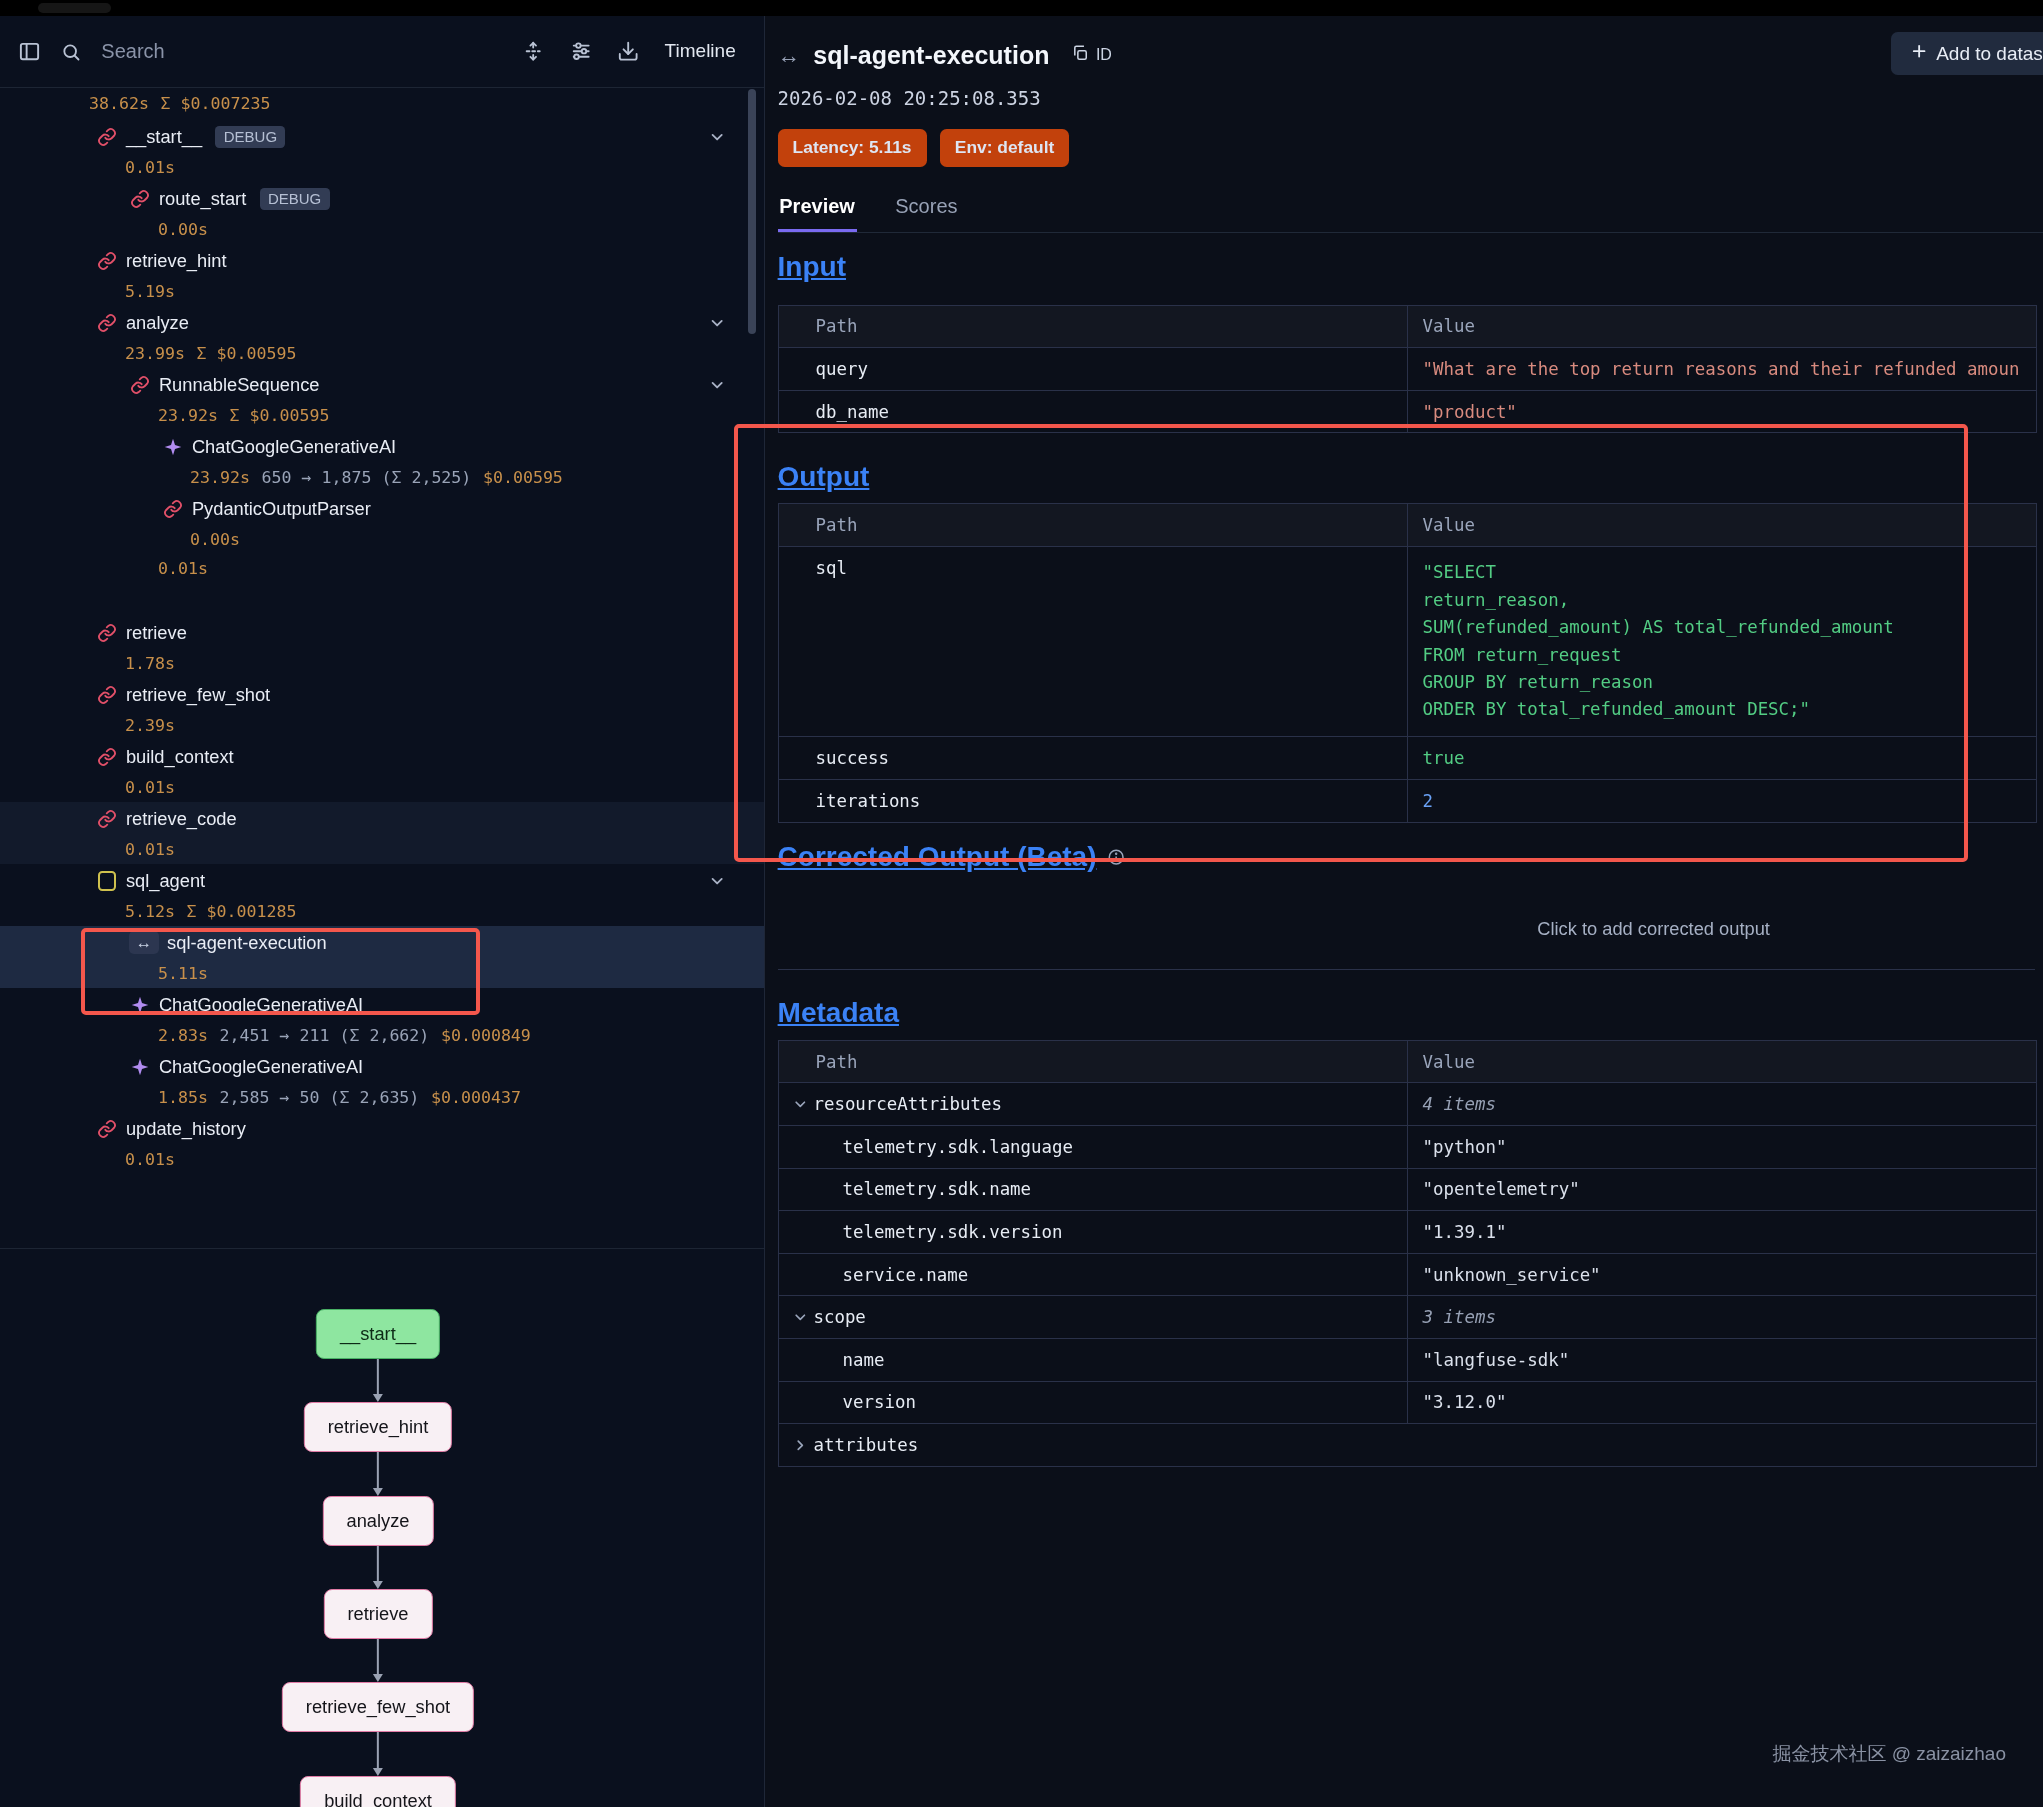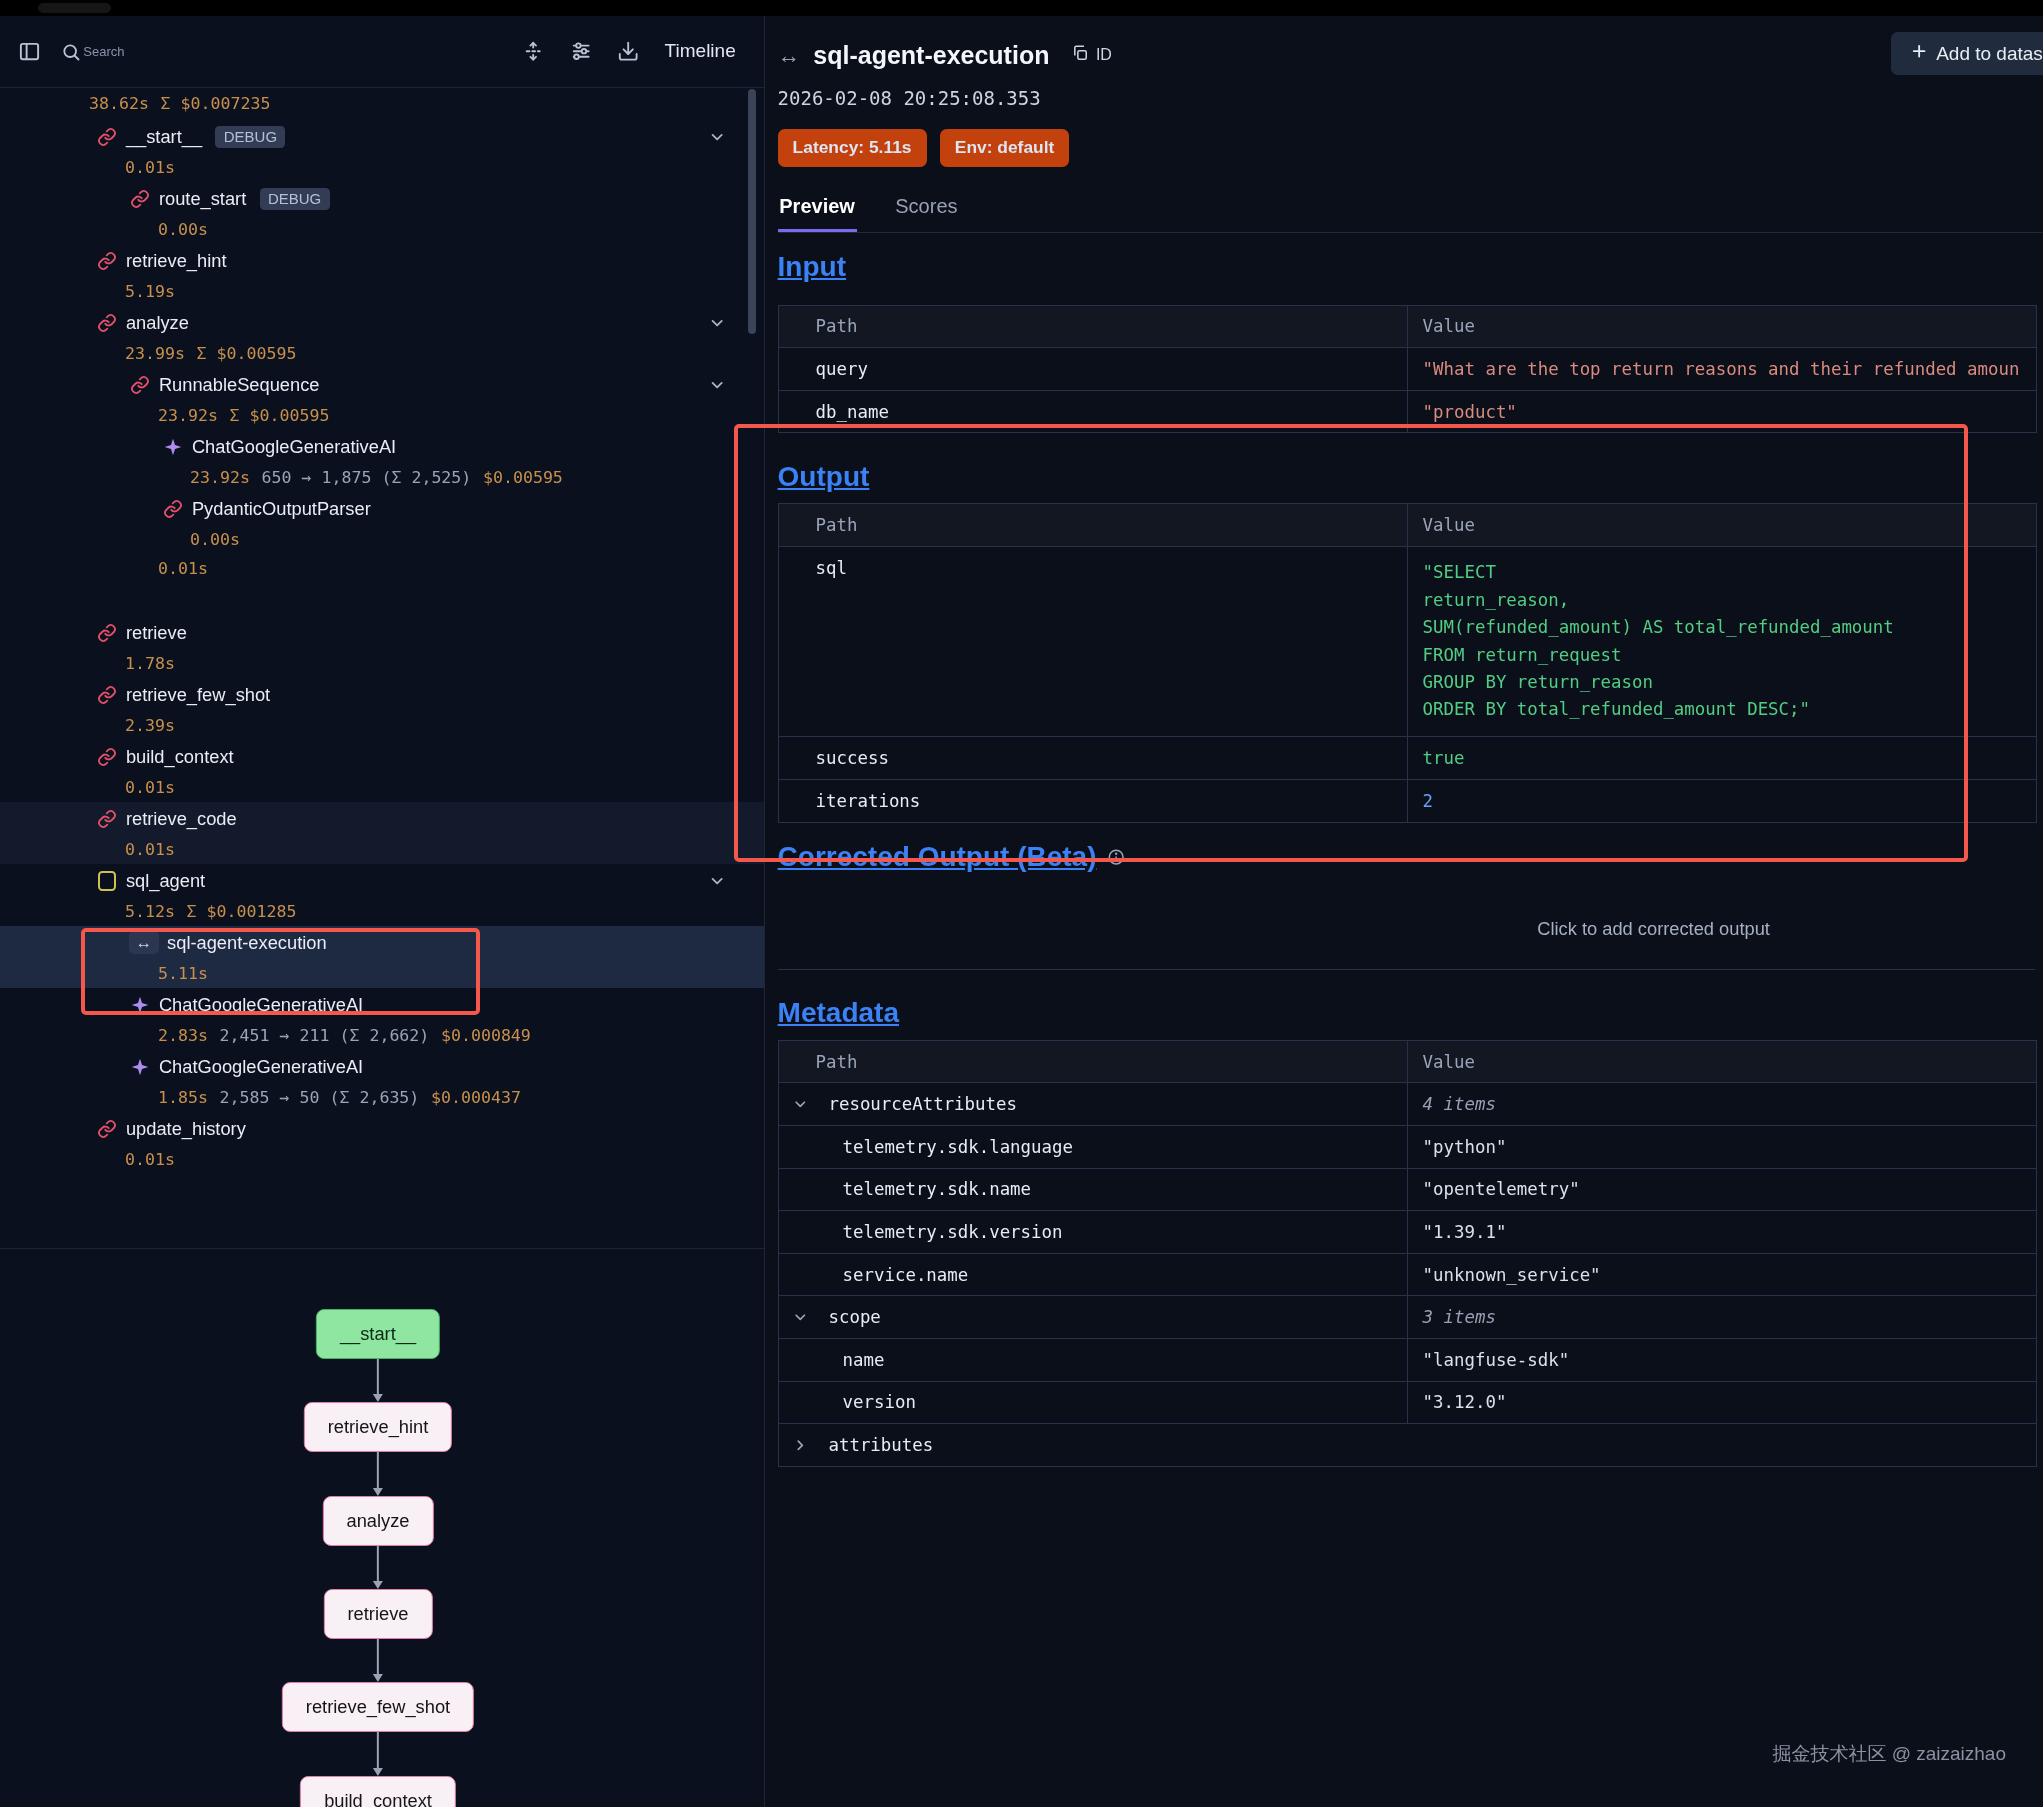--- a/index.html
+++ b/index.html
@@ -8,21 +8,21 @@
   .mono{font-family:"DejaVu Sans Mono",monospace;}
 
   
   #top-strip{position:absolute;left:0;top:0;width:100%;height:16px;background:#000;z-index:30;}
   #top-pill{position:absolute;left:38px;top:2.5px;width:73px;height:10.8px;border-radius:5.8px;background:#161616;}
 
   
   #left{position:absolute;left:0;top:16px;bottom:0;width:764px;background:#0a101e;border-right:1.7px solid #1f2738;overflow:hidden;}
   #topbar{height:71px;border-bottom:0.8px solid #1d2534;display:flex;align-items:center;padding:0 18.3px;}
   .tb-icon{color:#b9c2d4;display:flex;align-items:center;justify-content:center;flex:none;}
-  #search{display:flex;align-items:center;gap:2px;margin-left:20px;color:#8a93a8;font-size:13px;flex:1;}
+  #search{display:flex;align-items:center;gap:20px;margin-left:20px;color:#8a93a8;font-size:20px;flex:1;}
   #tb-right{display:flex;align-items:center;gap:25px;margin-right:10px;}
   #timeline-label{font-size:19px;color:#e2e7f0;}
 
   #scroll-thumb{position:absolute;left:748px;top:73px;width:7.5px;height:245px;background:#3a4358;border-radius:4.2px;}
 
   
   #tree{position:absolute;left:0;top:71px;width:100%;}
   #root-row{height:33px;display:flex;align-items:center;gap:11.6px;padding-left:89px;}
   .trow{height:62px;position:relative;}
   .trow.hov{background:#121a2b;}
@@ -85,21 +85,21 @@
   .cell.path{padding-left:37px;}
   .cell.val{border-left:0.8px solid #2a3149;}
   .row.head .cell{color:#9aa5bb;}
   .nowrap{white-space:nowrap;}
   .val-str{color:#d98b7f;}
   .val-sql{color:#53cd84;white-space:pre-wrap;line-height:27.4px;padding-top:12.5px;padding-bottom:12.5px;}
   .val-true{color:#53cd84;}
   .val-num{color:#6aa1f5;}
   .val-items{color:#97a1b5;font-style:italic;}
   .val-plain{color:#dbe1ec;}
-  .md-parent .cell.path{padding-left:13.3px;display:flex;align-items:center;gap:20px;color:#e8edf5;}
+  .md-parent .cell.path{padding-left:13.3px;display:flex;align-items:center;gap:5px;color:#e8edf5;}
   .md-parent .chev{color:#9aa5bb;display:flex;align-items:center;}
   .md-child .cell.path{padding-left:64px;}
 
   #corrected-box{margin-top:16.6px;width:1257px;height:80px;border-bottom:0.8px solid #2a3149;position:relative;}
   #corrected-text{position:absolute;left:876px;top:50%;transform:translate(-50%,-50%);font-size:18.3px;color:#a6b0c4;white-space:nowrap;}
 
   #watermark{position:absolute;right:38px;top:1741px;font-size:19px;color:#8a92a4;z-index:20;}
 
   
   .annot{position:absolute;border:4.2px solid #f4574c;border-radius:5px;z-index:60;pointer-events:none;box-sizing:border-box;}

